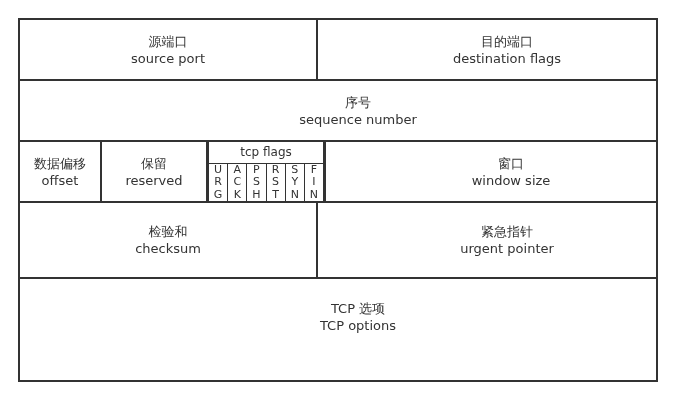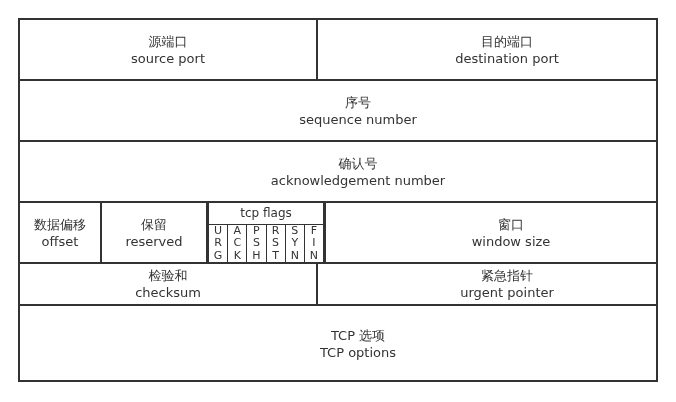--- a/index.html
+++ b/index.html
@@ -32,21 +32,21 @@
     box-sizing: border-box;
     border-bottom: 2px solid #333333;
     flex: 0 0 auto;
   }
   .row:last-child { border-bottom: none; }
 
   .r-ports   { height: 61px; }
   .r-seq     { height: 61px; }
   .r-ack     { height: 61px; }
   .r-flags   { height: 61px; }
-  .r-cksum   { height: 42px; }
+  .r-cksum   { height: 76px; }
   .r-options { height: 76px; }
 
   .cell {
     box-sizing: border-box;
     display: flex;
     flex-direction: column;
     align-items: center;
     justify-content: center;
     border-right: 2px solid #333333;
     padding: 0 10px;
@@ -126,37 +126,31 @@
 
 <div class="diagram">
 
   <div class="row r-ports">
     <div class="cell half">
       <div class="cn">源端口</div>
       <div class="en">source port</div>
     </div>
     <div class="cell half">
       <div class="cn">目的端口</div>
-      <div class="en">destination port</div>
+      <div class="en">destination flags</div>
     </div>
   </div>
 
   <div class="row r-seq">
     <div class="cell full">
       <div class="cn">序号</div>
       <div class="en">sequence number</div>
     </div>
   </div>
 
-  <div class="row r-ack">
-    <div class="cell full">
-      <div class="cn">确认号</div>
-      <div class="en">acknowledgement number</div>
-    </div>
-  </div>
 
   <div class="row r-flags">
     <div class="cell c-offset">
       <div class="cn">数据偏移</div>
       <div class="en">offset</div>
     </div>
 
     <div class="cell c-reserved">
       <div class="cn">保留</div>
       <div class="en">reserved</div>

